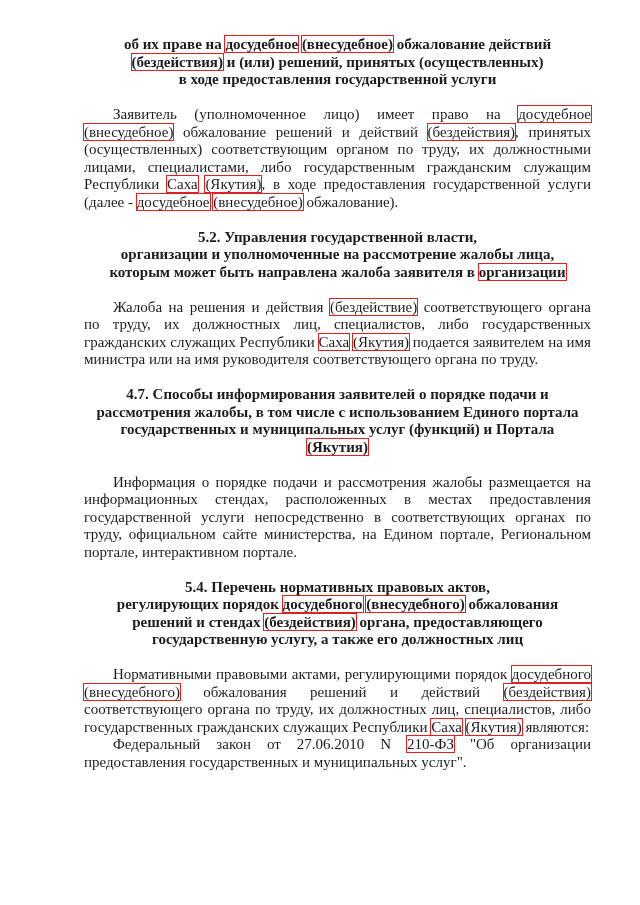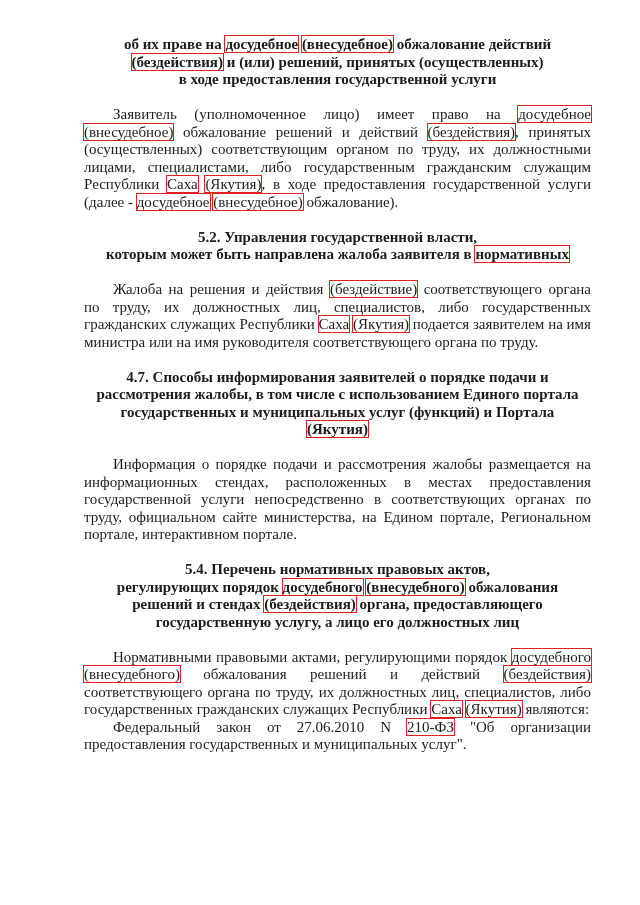--- a/index.html
+++ b/index.html
@@ -50,31 +50,32 @@
 
 <div id="doc-root">
     <div class="block heading">
       <span class="hline"><span>об их праве на </span><span class="hl">досудебное</span><span> </span><span class="hl">(внесудебное)</span><span> обжалование действий</span></span>
       <span class="hline"><span class="hl">(бездействия)</span><span> и (или) решений, принятых (осуществленных)</span></span>
       <span class="hline"><span>в ходе предоставления государственной услуги</span></span>
     </div>
     <p class="block paragraph"><span>Заявитель (уполномоченное лицо) имеет право на </span><span class="hl">досудебное</span><span> </span><span class="hl">(внесудебное)</span><span> обжалование решений и действий </span><span class="hl">(бездействия)</span><span>, принятых (осуществленных) соответствующим органом по труду, их должностными лицами, специалистами, либо государственным гражданским служащим Республики </span><span class="hl">Саха</span><span> </span><span class="hl">(Якутия)</span><span>, в ходе предоставления государственной услуги (далее - </span><span class="hl">досудебное</span><span> </span><span class="hl">(внесудебное)</span><span> обжалование).</span></p>
     <div class="block heading">
       <span class="hline"><span>5.2. Управления государственной власти,</span></span>
-      <span class="hline"><span>которым может быть направлена жалоба заявителя в </span><span class="hl">нормативных</span></span>
+      <span class="hline"><span>организации и уполномоченные на рассмотрение жалобы лица,</span></span>
+      <span class="hline"><span>которым может быть направлена жалоба заявителя в </span><span class="hl">организации</span></span>
     </div>
     <p class="block paragraph"><span>Жалоба на решения и действия </span><span class="hl">(бездействие)</span><span> соответствующего органа по труду, их должностных лиц, специалистов, либо государственных гражданских служащих Республики </span><span class="hl">Саха</span><span> </span><span class="hl">(Якутия)</span><span> подается заявителем на имя министра или на имя руководителя соответствующего органа по труду.</span></p>
     <div class="block heading">
       <span class="hline"><span>4.7. Способы информирования заявителей о порядке подачи и</span></span>
       <span class="hline"><span>рассмотрения жалобы, в том числе с использованием Единого портала</span></span>
       <span class="hline"><span>государственных и муниципальных услуг (функций) и Портала</span></span>
       <span class="hline"><span class="hl">(Якутия)</span></span>
     </div>
     <p class="block paragraph"><span>Информация о порядке подачи и рассмотрения жалобы размещается на информационных стендах, расположенных в местах предоставления государственной услуги непосредственно в соответствующих органах по труду, официальном сайте министерства, на Едином портале, Региональном портале, интерактивном портале.</span></p>
     <div class="block heading">
       <span class="hline"><span>5.4. Перечень нормативных правовых актов,</span></span>
       <span class="hline"><span>регулирующих порядок </span><span class="hl">досудебного</span><span> </span><span class="hl">(внесудебного)</span><span> обжалования</span></span>
       <span class="hline"><span>решений и стендах </span><span class="hl">(бездействия)</span><span> органа, предоставляющего</span></span>
-      <span class="hline"><span>государственную услугу, а лицо его должностных лиц</span></span>
+      <span class="hline"><span>государственную услугу, а также его должностных лиц</span></span>
     </div>
     <p class="block paragraph"><span>Нормативными правовыми актами, регулирующими порядок </span><span class="hl">досудебного</span><span> </span><span class="hl">(внесудебного)</span><span> обжалования решений и действий </span><span class="hl">(бездействия)</span><span> соответствующего органа по труду, их должностных лиц, специалистов, либо государственных гражданских служащих Республики </span><span class="hl">Саха</span><span> </span><span class="hl">(Якутия)</span><span> являются:</span></p>
     <p class="block paragraph no-gap"><span>Федеральный закон от 27.06.2010 N </span><span class="hl">210-ФЗ</span><span> "Об организации предоставления государственных и муниципальных услуг".</span></p>
   </div>
 
 </body></html>

